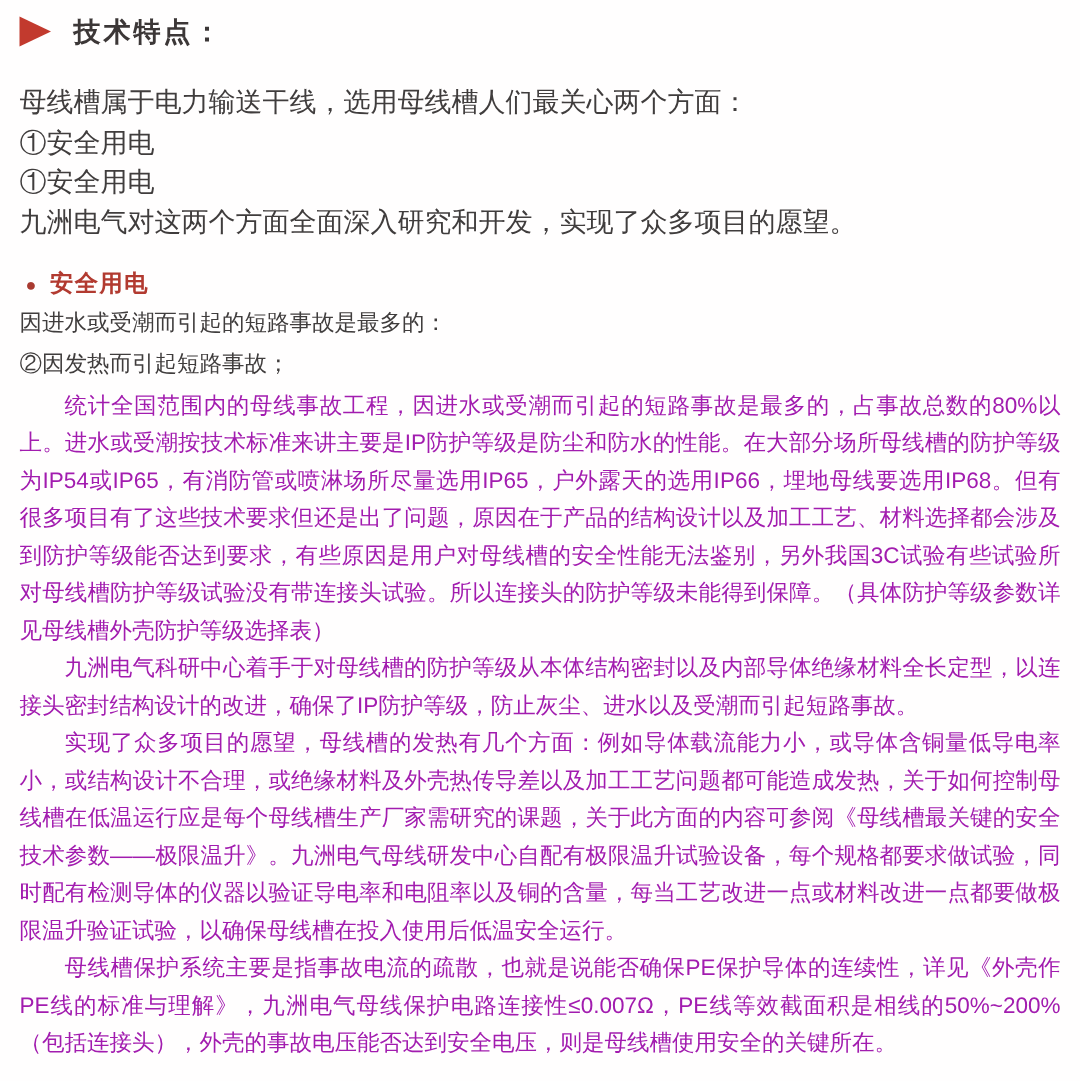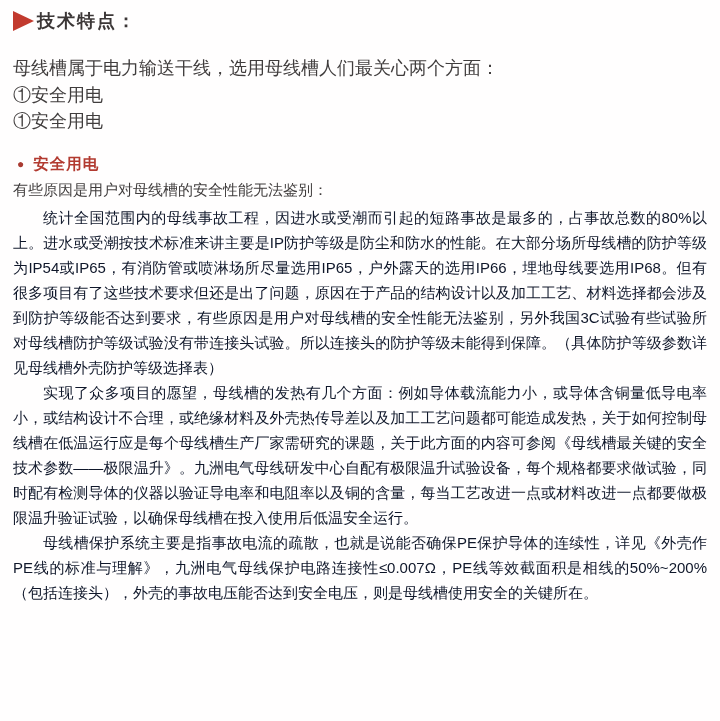--- a/index.html
+++ b/index.html
@@ -12,21 +12,21 @@
     background: #fffefe;
     font-family: "Liberation Sans", sans-serif;
     color: #3f3c3c;
     padding: 6px 13px 0 13px;
     overflow: hidden;
   }
   
   .header {
     display: flex;
     align-items: center;
-    gap: 3px;
+    gap: 15px;
     padding-top: 2px;
     height: 28px;
   }
   .tri-icon {
     width: 0; height: 0;
     border-left: 21px solid #c23a2e;
     border-top: 10px solid transparent;
     border-bottom: 10px solid transparent;
     flex: 0 0 auto;
   }
@@ -68,49 +68,52 @@
   .causes p {
     font-size: 15px;
     line-height: 26.5px;
     color: #403d3d;
   }
   
   .paragraphs { margin-top: 2px; }
   .paragraphs p {
     font-size: 15px;
     line-height: 25px;
-    color: #0f172a;
+    color: #a21caf;
     text-align: justify;
     text-indent: 2em;
   }
 </style>
 </head>
 <body>
 
 <div class="page">
 
   <div class="header">
     <span class="tri-icon"></span>
     <h1 class="page-title">技术特点：</h1>
   </div>
 
   <div class="intro">
     <p>母线槽属于电力输送干线，选用母线槽人们最关心两个方面：</p>
     <p class="red-text">①安全用电</p>
     <p class="red-text">①安全用电</p>
+    <p>九洲电气对这两个方面全面深入研究和开发，实现了众多项目的愿望。</p>
   </div>
 
   <div class="subsection">
     <div class="sub-title">
       <span class="bullet-dot">●</span>
       <span class="sub-title-text">安全用电</span>
     </div>
     <div class="causes">
-      <p>有些原因是用户对母线槽的安全性能无法鉴别：</p>
+      <p>因进水或受潮而引起的短路事故是最多的：</p>
+      <p>②因发热而引起短路事故；</p>
     </div>
     <div class="paragraphs">
       <p>统计全国范围内的母线事故工程，因进水或受潮而引起的短路事故是最多的，占事故总数的80%以上。进水或受潮按技术标准来讲主要是IP防护等级是防尘和防水的性能。在大部分场所母线槽的防护等级为IP54或IP65，有消防管或喷淋场所尽量选用IP65，户外露天的选用IP66，埋地母线要选用IP68。但有很多项目有了这些技术要求但还是出了问题，原因在于产品的结构设计以及加工工艺、材料选择都会涉及到防护等级能否达到要求，有些原因是用户对母线槽的安全性能无法鉴别，另外我国3C试验有些试验所对母线槽防护等级试验没有带连接头试验。所以连接头的防护等级未能得到保障。（具体防护等级参数详见母线槽外壳防护等级选择表）</p>
+      <p>九洲电气科研中心着手于对母线槽的防护等级从本体结构密封以及内部导体绝缘材料全长定型，以连接头密封结构设计的改进，确保了IP防护等级，防止灰尘、进水以及受潮而引起短路事故。</p>
       <p>实现了众多项目的愿望，母线槽的发热有几个方面：例如导体载流能力小，或导体含铜量低导电率小，或结构设计不合理，或绝缘材料及外壳热传导差以及加工工艺问题都可能造成发热，关于如何控制母线槽在低温运行应是每个母线槽生产厂家需研究的课题，关于此方面的内容可参阅《母线槽最关键的安全技术参数——极限温升》。九洲电气母线研发中心自配有极限温升试验设备，每个规格都要求做试验，同时配有检测导体的仪器以验证导电率和电阻率以及铜的含量，每当工艺改进一点或材料改进一点都要做极限温升验证试验，以确保母线槽在投入使用后低温安全运行。</p>
       <p>母线槽保护系统主要是指事故电流的疏散，也就是说能否确保PE保护导体的连续性，详见《外壳作PE线的标准与理解》，九洲电气母线保护电路连接性≤0.007Ω，PE线等效截面积是相线的50%~200%（包括连接头），外壳的事故电压能否达到安全电压，则是母线槽使用安全的关键所在。</p>
     </div>
   </div>
 
 </div>
 
 </body></html>

